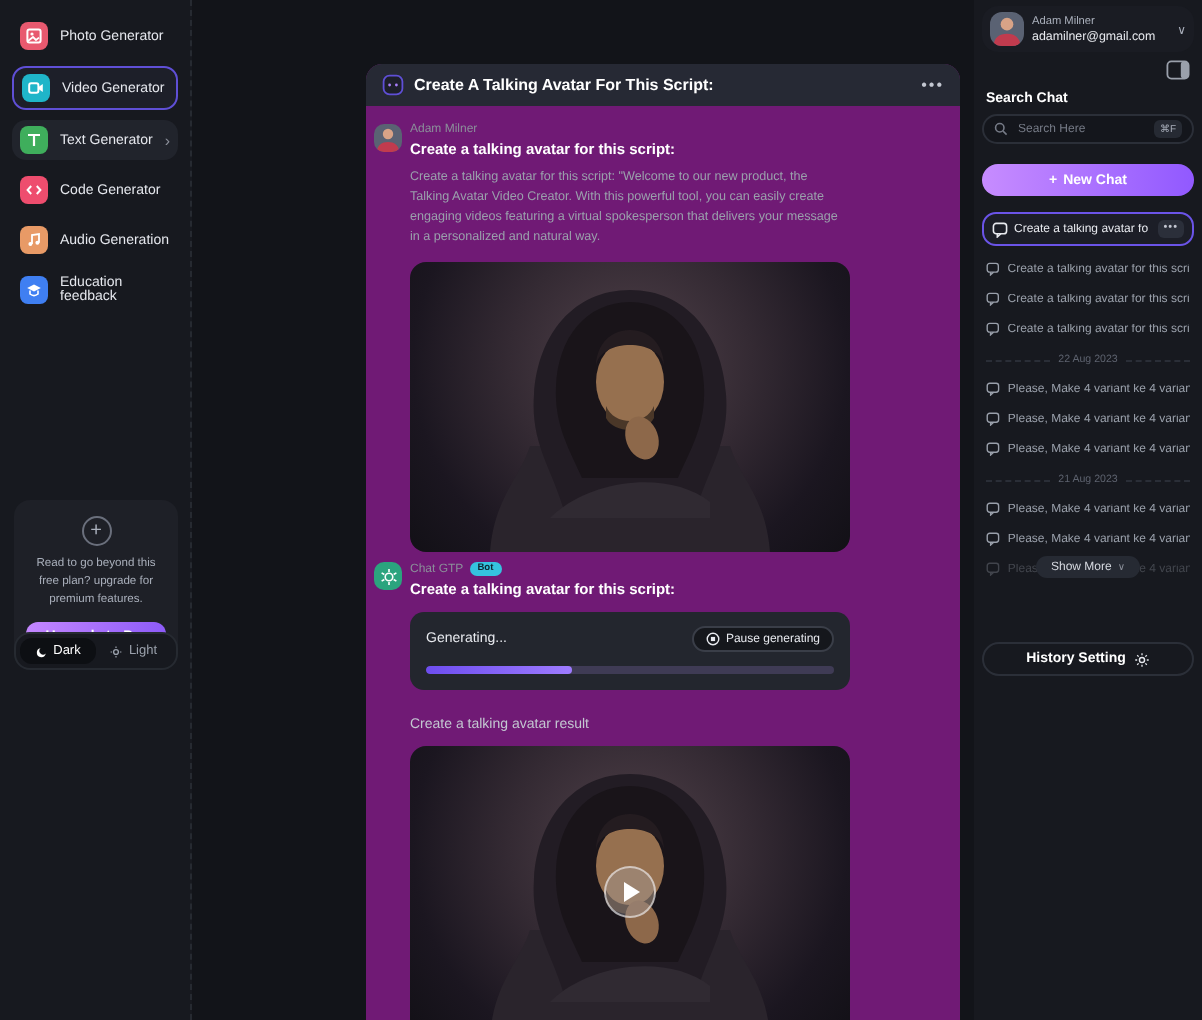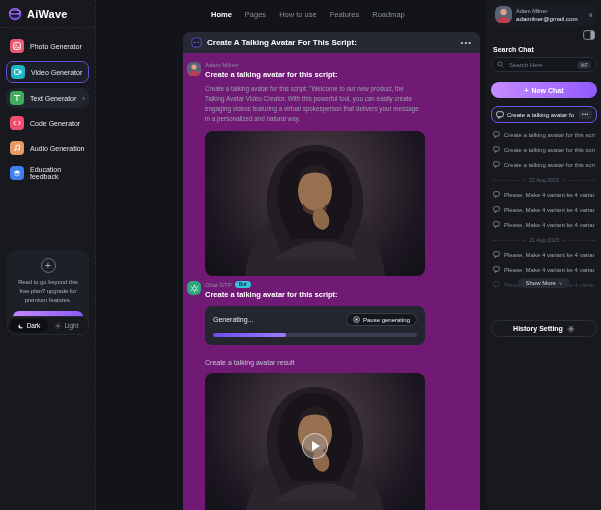--- a/index.html
+++ b/index.html
@@ -112,28 +112,20 @@
   .play-tri{width:0;height:0;border-left:8px solid #fff;border-top:5px solid transparent;
             border-bottom:5px solid transparent;margin-left:2px;}
   .chev{font-size:5px;color:#8b8f9a;}
 </style>
 </head>
 <body>
 
 <div class="app">
 
   <div class="sidebar">
-    <div class="logo-row">
-      <svg width="14" height="14" viewBox="0 0 14 14">
-        <ellipse cx="7" cy="7" rx="5.5" ry="5.5" fill="none" stroke="#8d5bf8" stroke-width="1.4"></ellipse>
-        <ellipse cx="7" cy="5" rx="5" ry="2" fill="none" stroke="#a97ffb" stroke-width="1.1"></ellipse>
-        <ellipse cx="7" cy="9" rx="5" ry="2" fill="none" stroke="#7b4bee" stroke-width="1.1"></ellipse>
-      </svg>
-      <span class="logo-text">AiWave</span>
-    </div>
 
     <div class="menu">
       <div class="menu-item">
         <span class="mi-icon" style="background:#e8596f">
           <svg width="8" height="8" viewBox="0 0 8 8">
               <rect x="0.7" y="0.7" width="6.6" height="6.6" rx="1" fill="none" stroke="#fff" stroke-width="1"></rect>
               <circle cx="3" cy="3" r="0.8" fill="#fff"></circle>
               <path d="M1,6.5 L3.5,4.5 L5,6 L6.5,4.8" fill="none" stroke="#fff" stroke-width="0.9"></path>
             </svg>
         </span>
@@ -202,27 +194,20 @@
       <div class="tt-btn">
         <svg width="6" height="6" viewBox="0 0 8 8">
             <circle cx="4" cy="4" r="1.6" fill="none" stroke="#9aa0ab" stroke-width="0.9"></circle>
             <path d="M4,0.4 L4,1.4 M4,6.6 L4,7.6 M0.4,4 L1.4,4 M6.6,4 L7.6,4" stroke="#9aa0ab" stroke-width="0.8"></path>
           </svg>
         <span>Light</span>
       </div>
     </div>
   </div>
 
-  <div class="topnav">
-    <span class="nav-link active">Home</span>
-    <span class="nav-link">Pages</span>
-    <span class="nav-link">How to use</span>
-    <span class="nav-link">Features</span>
-    <span class="nav-link">Roadmap</span>
-  </div>
 
   <div class="chat">
     <div class="chat-header">
       <svg width="11" height="11" viewBox="0 0 11 11">
         <rect x="0.8" y="0.8" width="9.4" height="9.4" rx="3" fill="#1d1f2a" stroke="#5f4fd6" stroke-width="0.9"></rect>
         <circle cx="3.8" cy="5.5" r="0.7" fill="#a97ffb"></circle>
           <circle cx="7.2" cy="5.5" r="0.7" fill="#a97ffb"></circle>
       </svg>
       <span class="chat-title">Create A Talking Avatar For This Script:</span>
       <span class="hdr-dots">•••</span>

